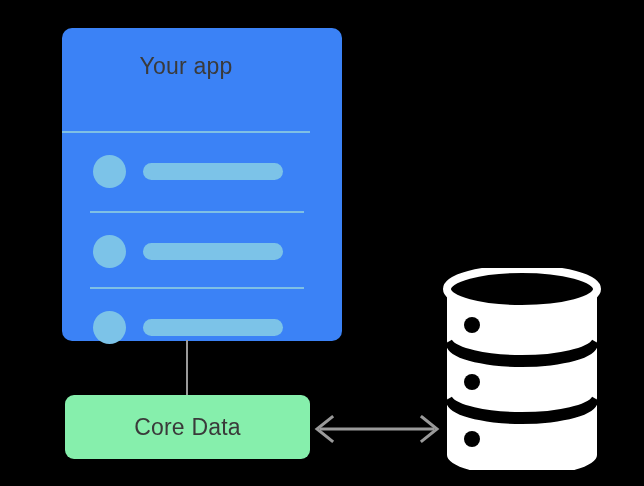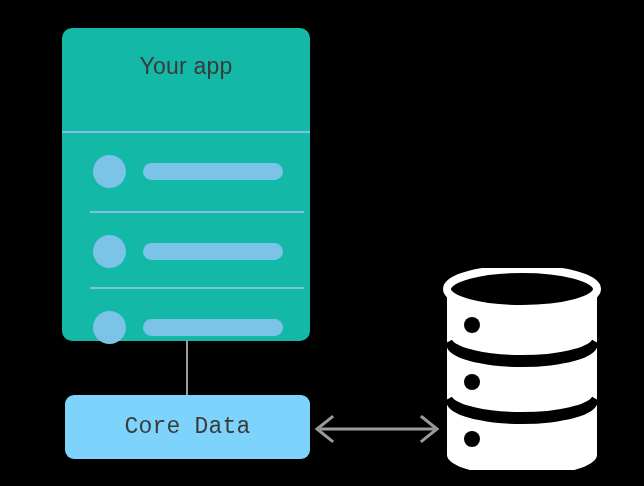--- a/index.html
+++ b/index.html
@@ -17,23 +17,23 @@
     height: 486px;
     background: #000000;
     overflow: hidden;
   }
 
   
   #app-card {
     position: absolute;
     left: 62px;
     top: 28px;
-    width: 248px;
+    width: 280px;
     height: 313px;
-    background: #14b8a6;
+    background: #3b82f6;
     border-radius: 10px;
     box-sizing: border-box;
   }
   #app-card-title {
     position: absolute;
     left: 0;
     top: 0;
     width: 248px;
     height: 76px;
     line-height: 76px;
@@ -99,30 +99,29 @@
     background: #9a9a9a;
   }
 
   
   #core-data-box {
     position: absolute;
     left: 65px;
     top: 395px;
     width: 245px;
     height: 64px;
-    background: #7dd3fc;
+    background: #86efac;
     border-radius: 9px;
     line-height: 64px;
     text-align: center;
     font-size: 23px;
     color: #3a3a3a;
     letter-spacing: 0.2px;
     white-space: nowrap;
     box-sizing: border-box;
-    font-family: Liberation Mono, monospace;
   }
 
   
   #bi-arrow {
     position: absolute;
     left: 312px;
     top: 410px;
     width: 130px;
     height: 38px;
   }

